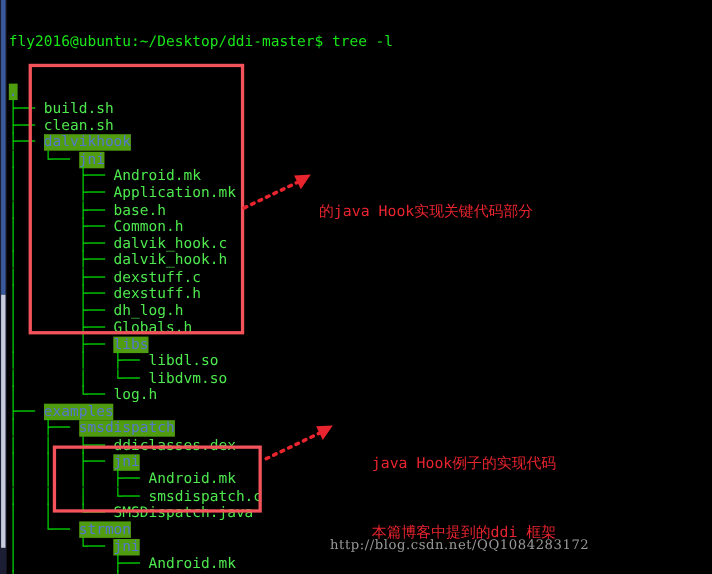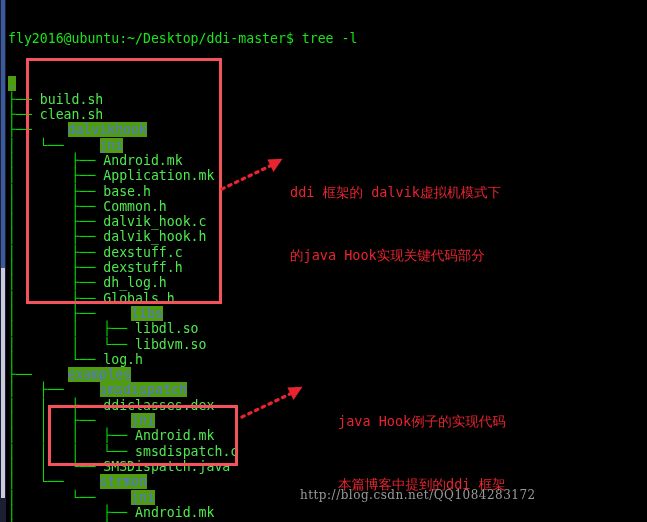--- a/index.html
+++ b/index.html
@@ -50,21 +50,20 @@
   .line {
     height: 15.3px;
     white-space: pre;
   }
   .prompt { color: #19e519; }
   .file   { color: #4ee84e; }
   .branch { color: #00e000; }
   .dir {
     color: #5577cc;
     background: #4f9c10;
-    margin-left: 28px;
   }
   .dot-root {
     color: #5577cc;
     background: #4f9c10;
   }
 
   
   .redbox {
     position: absolute;
     border: 3px solid #f4535b;
@@ -128,21 +127,20 @@
     <line x1="4" y1="34" x2="54" y2="10" stroke="#e8242e" stroke-width="3.2" stroke-dasharray="2.5,5" stroke-linecap="round"></line>
     <polygon points="52,2 66,8 52,16" fill="#e8242e" transform="rotate(-26 56 9)"></polygon>
   </svg>
 
   <svg class="arrow-svg" id="arrow-2" width="70" height="40">
     <line x1="4" y1="34" x2="54" y2="10" stroke="#e8242e" stroke-width="3.2" stroke-dasharray="2.5,5" stroke-linecap="round"></line>
     <polygon points="52,2 66,8 52,16" fill="#e8242e" transform="rotate(-26 56 9)"></polygon>
   </svg>
 
   <div class="annot" id="annot-1">
-    <div>ddi 框架的 dalvik虚拟机模式下</div>
     <div>的java Hook实现关键代码部分</div>
   </div>
 
   <div class="annot" id="annot-2">
     <div>java Hook例子的实现代码</div>
     <div>本篇博客中提到的ddi 框架</div>
   </div>
 
   <div class="watermark">http://blog.csdn.net/QQ1084283172</div>
 

